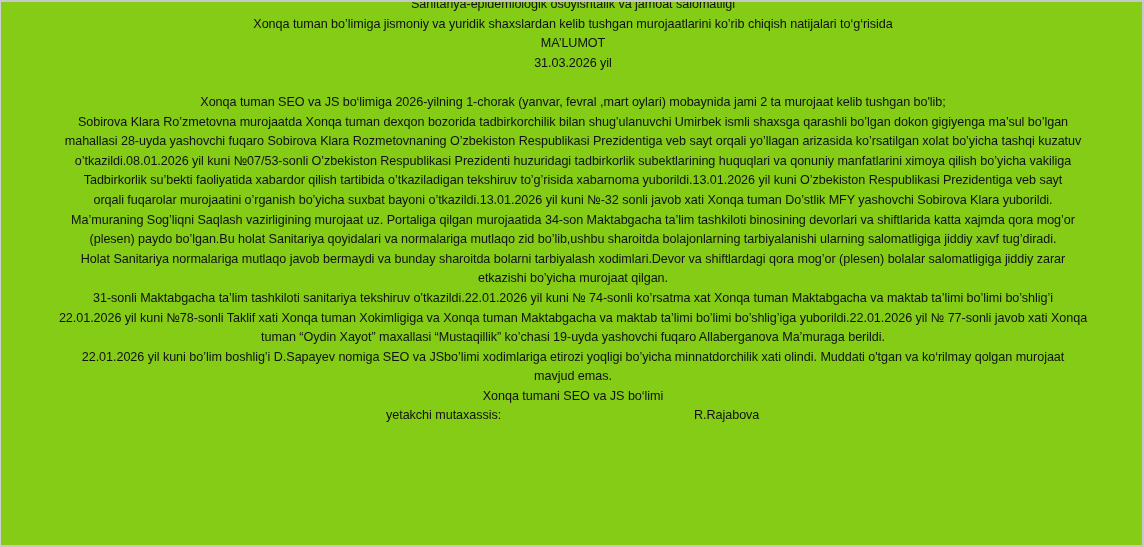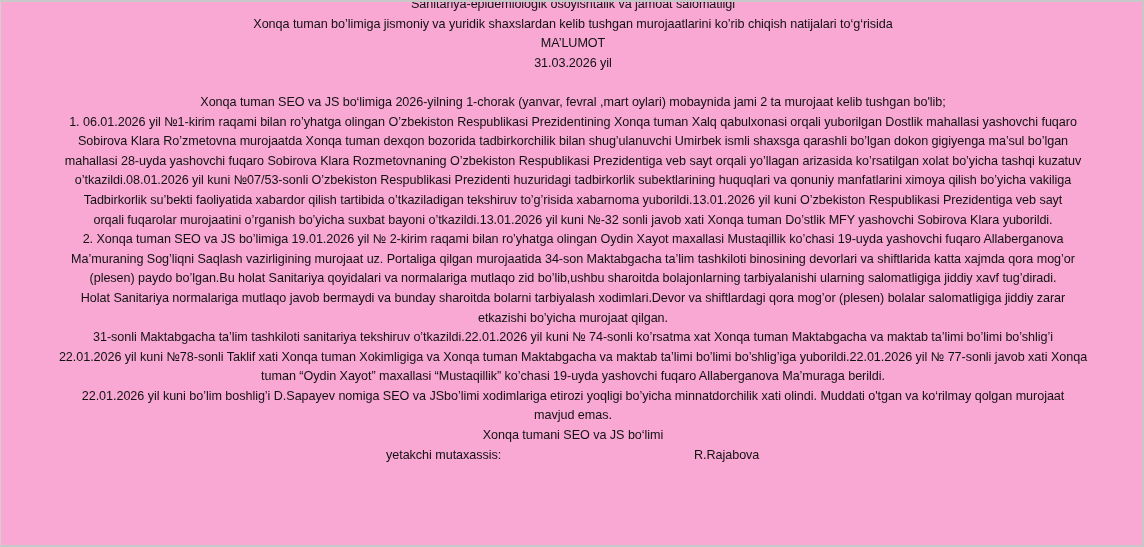--- a/index.html
+++ b/index.html
@@ -17,21 +17,21 @@
       position: absolute;
       left: 0;
       top: 0;
       width: 1144px;
       height: 547px;
       box-sizing: border-box;
       border-top: 2px solid #c8c8c8;
       border-left: 1px solid #d0d0d0;
       border-right: 2px solid #c8c8c8;
       border-bottom: 2px solid #c8c8c8;
-      background: #f9a8d4;
+      background: #84cc16;
       overflow: hidden;
     }
     .doc {
       position: absolute;
       left: 0;
       top: -7px;
       width: 1144px;
       font-family: "Liberation Sans", sans-serif;
       font-size: 12.6px;
       color: #111111;
@@ -72,30 +72,28 @@
 
     <span class="line">Sanitariya-epidemiologik osoyishtalik va jamoat salomatligi</span>
     <span class="line">Xonqa tuman bo’limiga jismoniy va yuridik shaxslardan kelib tushgan murojaatlarini ko’rib chiqish natijalari to‘g‘risida</span>
     <span class="line">MA’LUMOT</span>
     <span class="line">31.03.2026 yil</span>
     <span class="line gap"></span>
 
     <span class="line">Xonqa tuman SEO va JS bo‘limiga 2026-yilning 1-chorak  (yanvar, fevral ,mart  oylari) mobaynida  jami 2 ta murojaat kelib tushgan bo'lib;</span>
 
     <div>
-      <span class="line">1. 06.01.2026 yil №1-kirim raqami bilan ro’yhatga olingan O’zbekiston Respublikasi Prezidentining Xonqa tuman Xalq qabulxonasi orqali yuborilgan Dostlik  mahallasi  yashovchi fuqaro</span>
       <span class="line">Sobirova Klara Ro’zmetovna murojaatda Xonqa tuman dexqon bozorida tadbirkorchilik bilan shug’ulanuvchi Umirbek ismli shaxsga qarashli bo’lgan dokon gigiyenga ma’sul bo’lgan</span>
       <span class="line">mahallasi 28-uyda yashovchi fuqaro Sobirova Klara Rozmetovnaning  O’zbekiston Respublikasi Prezidentiga veb sayt orqali yo’llagan arizasida ko’rsatilgan xolat bo’yicha tashqi kuzatuv</span>
       <span class="line">o’tkazildi.08.01.2026 yil kuni №07/53-sonli O’zbekiston Respublikasi Prezidenti huzuridagi tadbirkorlik subektlarining huquqlari va qonuniy manfatlarini ximoya qilish bo’yicha vakiliga</span>
       <span class="line">Tadbirkorlik su’bekti faoliyatida xabardor qilish tartibida o’tkaziladigan tekshiruv to’g’risida xabarnoma yuborildi.13.01.2026 yil kuni O’zbekiston Respublikasi Prezidentiga veb sayt</span>
       <span class="line">orqali fuqarolar murojaatini o’rganish bo’yicha suxbat bayoni o’tkazildi.13.01.2026 yil kuni №-32 sonli javob xati Xonqa tuman  Do’stlik MFY yashovchi Sobirova Klara yuborildi.</span>
     </div>
 
     <div>
-      <span class="line">2. Xonqa tuman SEO va JS bo’limiga 19.01.2026 yil № 2-kirim raqami bilan ro’yhatga olingan  Oydin Xayot maxallasi Mustaqillik ko’chasi 19-uyda yashovchi fuqaro Allaberganova</span>
       <span class="line">Ma’muraning Sog’liqni Saqlash vazirligining murojaat uz. Portaliga qilgan murojaatida  34-son Maktabgacha ta’lim tashkiloti binosining devorlari va shiftlarida katta xajmda qora mog’or</span>
       <span class="line">(plesen) paydo bo’lgan.Bu holat Sanitariya qoyidalari va normalariga mutlaqo zid bo’lib,ushbu sharoitda bolajonlarning tarbiyalanishi ularning salomatligiga jiddiy xavf tug’diradi.</span>
       <span class="line">Holat Sanitariya normalariga mutlaqo javob bermaydi va bunday sharoitda bolarni tarbiyalash xodimlari.Devor va shiftlardagi qora mog’or (plesen) bolalar salomatligiga jiddiy zarar</span>
       <span class="line">etkazishi bo’yicha murojaat qilgan.</span>
     </div>
 
     <div>
       <span class="line">31-sonli Maktabgacha ta’lim tashkiloti sanitariya tekshiruv o’tkazildi.22.01.2026 yil kuni № 74-sonli ko’rsatma xat Xonqa tuman Maktabgacha va maktab ta’limi bo’limi bo’shlig’i</span>
     </div>
 

